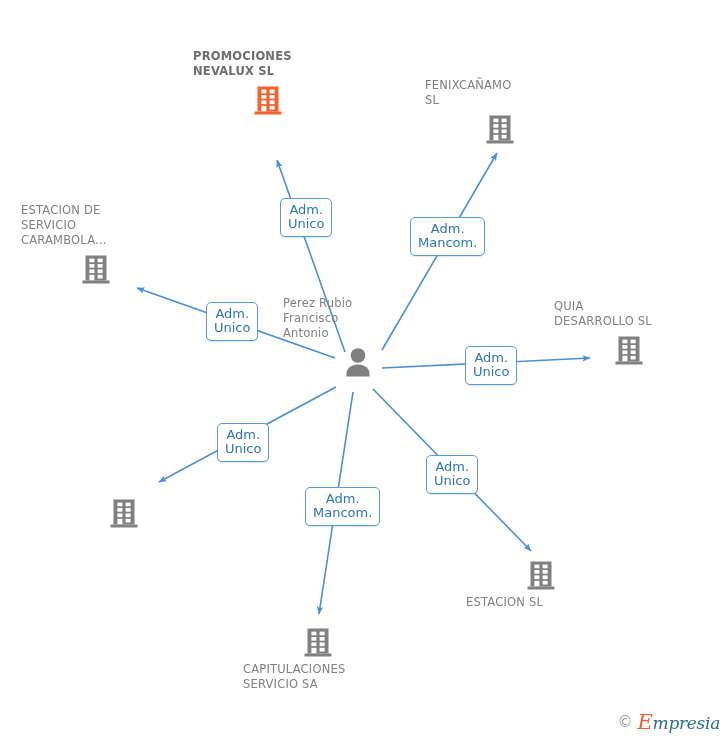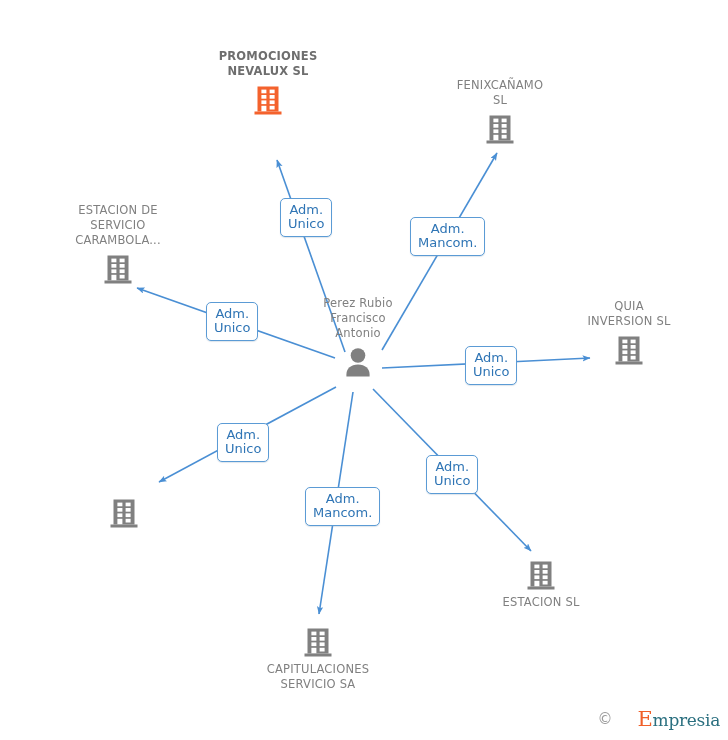--- a/index.html
+++ b/index.html
@@ -22,21 +22,21 @@
     left: 0;
     top: 0;
     width: 728px;
     height: 740px;
   }
   
   .node {
     position: absolute;
     width: 150px;
     margin-left: -75px;
-    text-align: center;
+    text-align: left;
     z-index: 3;
   }
   .node-label {
     font-size: 11.5px;
     line-height: 15px;
     color: #808080;
     letter-spacing: 0.2px;
     white-space: pre-line;
   }
   .node-label.strong {
@@ -77,25 +77,25 @@
     align-items: center;
     gap: 5px;
   }
   #watermark .copy {
     color: #9a9a9a;
     font-size: 15px;
     line-height: 15px;
   }
   #watermark .brand {
     font-family: "DejaVu Serif", serif;
+    font-style: italic;
     font-size: 17px;
-    line-height: 24px;
+    line-height: 18px;
     color: #2a6f7f;
     letter-spacing: -0.3px;
-    margin-left: 20px;
   }
   #watermark .brand .cap {
     color: #f0602a;
     font-size: 21px;
   }
 </style>
 </head>
 <body>
 
 <div id="canvas">
@@ -153,40 +153,40 @@
           <rect x="18.6" y="6.6" width="5" height="3.7" fill="#ffffff"></rect>
           <rect x="10.4" y="12" width="5" height="3.7" fill="#ffffff"></rect>
           <rect x="18.6" y="12" width="5" height="3.7" fill="#ffffff"></rect>
           <rect x="10.4" y="17.4" width="5" height="3.7" fill="#ffffff"></rect>
           <rect x="18.6" y="17.4" width="5" height="3.7" fill="#ffffff"></rect>
           <rect x="10.4" y="22.8" width="5" height="5.7" fill="#ffffff"></rect>
           <rect x="18.6" y="22.8" width="5" height="3.7" fill="#ffffff"></rect>
           <rect x="3.5" y="28.5" width="27" height="3" fill="#808080"></rect>
         </svg>
       </div>
-      <div class="node label-top" style="left: 118px; top: 203px;">
+      <div class="node label-top" style="left: 96px; top: 203px;">
         <div class="node-label">ESTACION DE
 SERVICIO
 CARAMBOLA...</div>
         <svg width="34" height="34" viewBox="0 0 34 34" class="node-icon">
           <rect x="6.5" y="3.5" width="21" height="25" fill="#808080"></rect>
           <rect x="10.4" y="6.6" width="5" height="3.7" fill="#ffffff"></rect>
           <rect x="18.6" y="6.6" width="5" height="3.7" fill="#ffffff"></rect>
           <rect x="10.4" y="12" width="5" height="3.7" fill="#ffffff"></rect>
           <rect x="18.6" y="12" width="5" height="3.7" fill="#ffffff"></rect>
           <rect x="10.4" y="17.4" width="5" height="3.7" fill="#ffffff"></rect>
           <rect x="18.6" y="17.4" width="5" height="3.7" fill="#ffffff"></rect>
           <rect x="10.4" y="22.8" width="5" height="5.7" fill="#ffffff"></rect>
           <rect x="18.6" y="22.8" width="5" height="3.7" fill="#ffffff"></rect>
           <rect x="3.5" y="28.5" width="27" height="3" fill="#808080"></rect>
         </svg>
       </div>
       <div class="node label-top" style="left: 629px; top: 299px;">
         <div class="node-label">QUIA
-INVERSION SL</div>
+DESARROLLO SL</div>
         <svg width="34" height="34" viewBox="0 0 34 34" class="node-icon">
           <rect x="6.5" y="3.5" width="21" height="25" fill="#808080"></rect>
           <rect x="10.4" y="6.6" width="5" height="3.7" fill="#ffffff"></rect>
           <rect x="18.6" y="6.6" width="5" height="3.7" fill="#ffffff"></rect>
           <rect x="10.4" y="12" width="5" height="3.7" fill="#ffffff"></rect>
           <rect x="18.6" y="12" width="5" height="3.7" fill="#ffffff"></rect>
           <rect x="10.4" y="17.4" width="5" height="3.7" fill="#ffffff"></rect>
           <rect x="18.6" y="17.4" width="5" height="3.7" fill="#ffffff"></rect>
           <rect x="10.4" y="22.8" width="5" height="5.7" fill="#ffffff"></rect>
           <rect x="18.6" y="22.8" width="5" height="3.7" fill="#ffffff"></rect>

